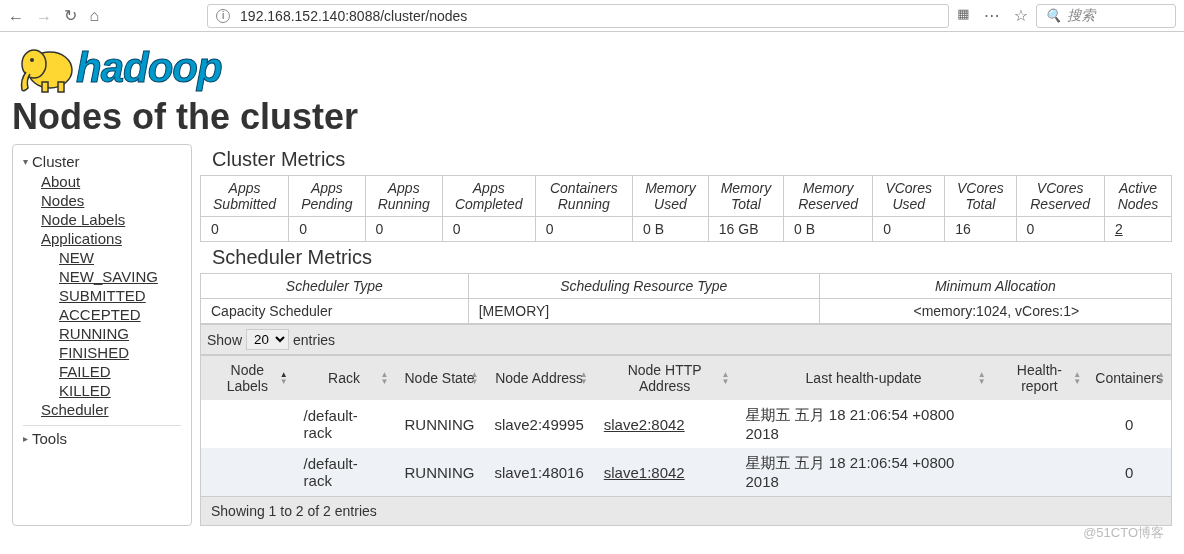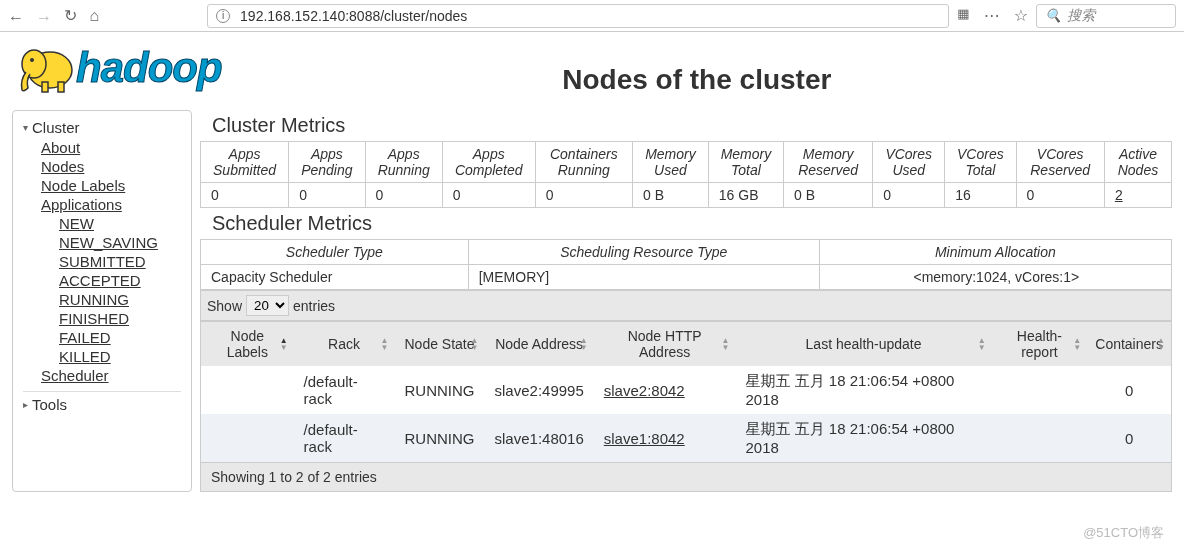--- a/index.html
+++ b/index.html
@@ -5,22 +5,22 @@
 * { box-sizing: border-box; margin: 0; padding: 0; }
 body { font-family: "Microsoft YaHei", Arial, sans-serif; font-size: 14px; color: #333; background: #fff; width: 1184px; }
 .browser-bar { display: flex; align-items: center; height: 32px; border-bottom: 1px solid #ccc; padding: 0 8px; gap: 8px; }
 .browser-bar .nav-icons { display: flex; gap: 12px; color: #666; align-items: center; }
 .browser-bar .nav-icons span { cursor: pointer; font-size: 16px; }
 .address-container { flex: 1; display: flex; align-items: center; border: 1px solid #ccc; border-radius: 3px; height: 24px; padding: 0 8px; margin-left: 100px; }
 .address-container .info-icon { border: 1px solid #888; border-radius: 50%; width: 14px; height: 14px; display: inline-flex; align-items: center; justify-content: center; font-size: 10px; color: #555; margin-right: 10px; }
 .right-icons { display: flex; gap: 14px; color: #666; font-size: 16px; }
 .search-box { border: 1px solid #ccc; border-radius: 3px; padding: 2px 8px; display: flex; align-items: center; gap: 6px; color: #888; width: 140px; height: 24px; font-style: italic; }
 .page-content { padding: 8px 12px 0 12px; }
-.header-row { display: flex; align-items: flex-end; justify-content: space-between; margin-bottom: 14px; }
-.page-title { font-size: 28px; font-weight: bold; color: #333; flex: 1; text-align: center; }
+.header-row { display: flex; align-items: flex-start; justify-content: space-between; margin-bottom: 6px; flex-direction: column; }
+.page-title { font-size: 36px; font-weight: bold; color: #333; flex: 1; text-align: center; }
 .logo { display: flex; align-items: center; }
 .logo-text { font-family: Arial, sans-serif; font-size: 42px; font-weight: bold; font-style: italic; color: #0099cc; -webkit-text-stroke: 1px #004466; letter-spacing: -1px; margin-left: -8px; }
 .layout { display: flex; gap: 8px; }
 .sidebar { width: 180px; border: 1px solid #ccc; border-radius: 4px; padding: 6px 10px; font-size: 15px; }
 .sidebar .section-head { display: flex; align-items: center; gap: 4px; font-weight: normal; color: #333; padding: 2px 0; }
 .sidebar .section-head .tri { font-size: 10px; color: #666; }
 .sidebar a { color: #333; text-decoration: underline; display: block; padding: 1px 0; }
 .sidebar .sub-list { margin-left: 18px; }
 .sidebar .sub-sub-list { margin-left: 36px; }
 .sidebar .tools-head { border-top: 1px solid #ddd; margin-top: 6px; padding-top: 4px; }

